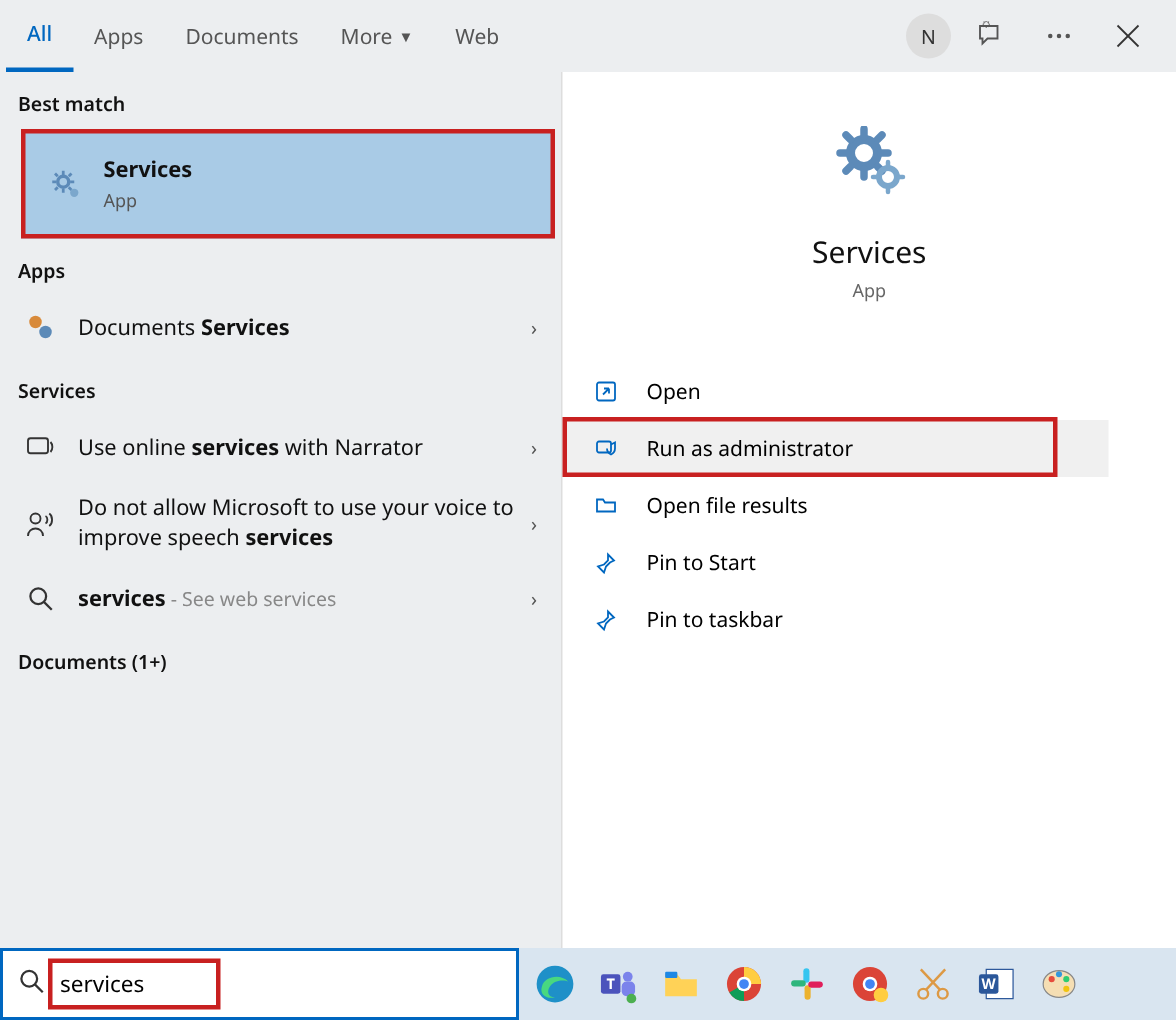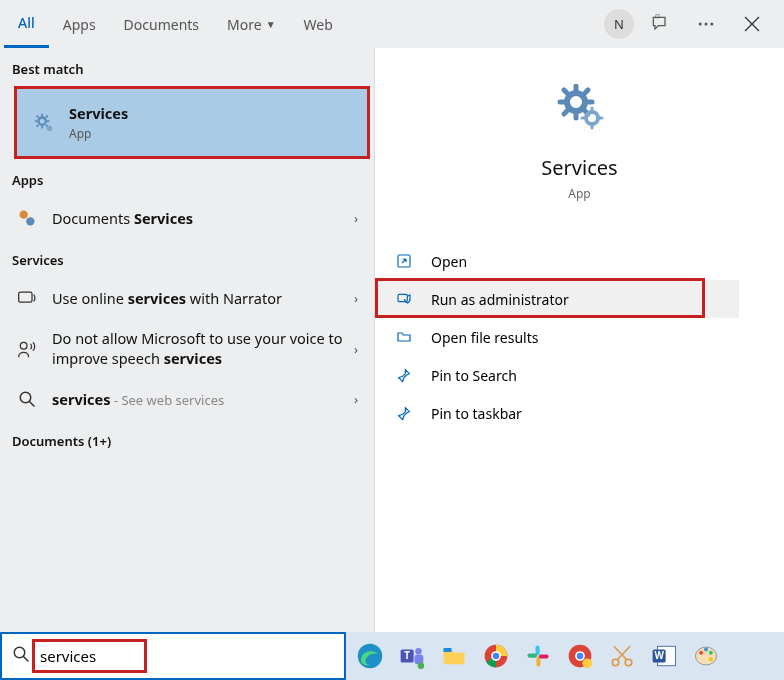--- a/index.html
+++ b/index.html
@@ -227,21 +227,21 @@
               </svg>
           </div>
           <span>Open file results</span>
         </div>
         <div class="action-row">
           <div class="a-icon">
             <svg width="16" height="16" viewBox="0 0 24 24" fill="none" stroke="#0067C0" stroke-width="1.8">
                 <path d="M14 4l6 6-4 2-4 4-2 6-6-6 6-2 4-4z"></path>
               </svg>
           </div>
-          <span>Pin to Search</span>
+          <span>Pin to Start</span>
         </div>
         <div class="action-row">
           <div class="a-icon">
             <svg width="16" height="16" viewBox="0 0 24 24" fill="none" stroke="#0067C0" stroke-width="1.8">
                 <path d="M14 4l6 6-4 2-4 4-2 6-6-6 6-2 4-4z"></path>
               </svg>
           </div>
           <span>Pin to taskbar</span>
         </div>
       </div>

